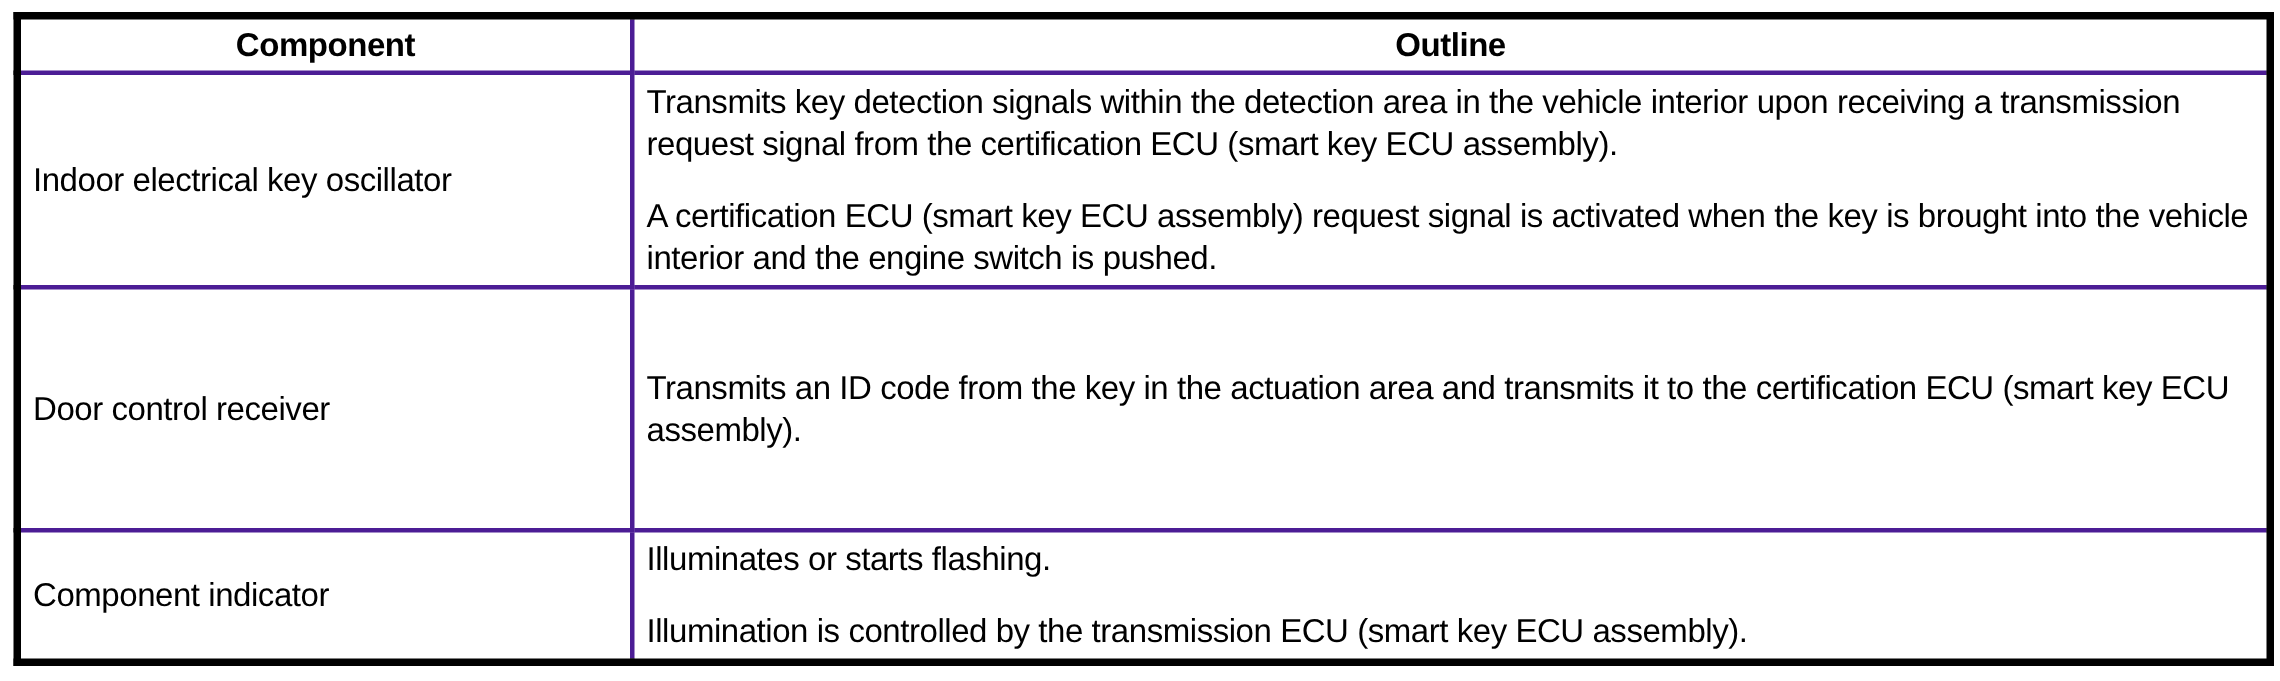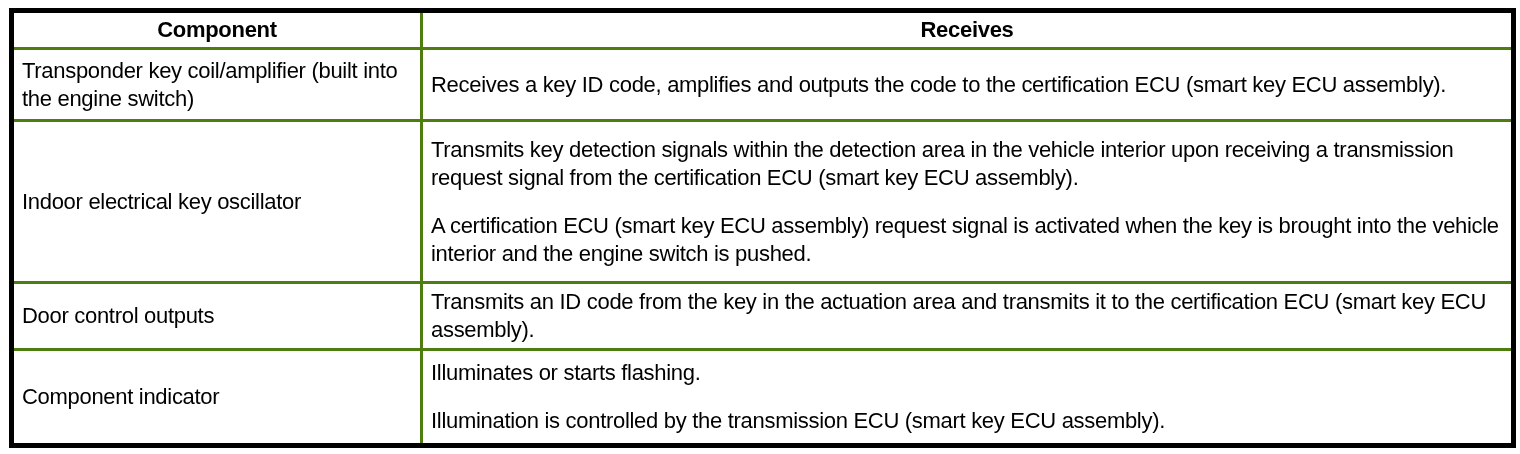--- a/index.html
+++ b/index.html
@@ -16,21 +16,21 @@
     color: #000000;
   }
   table.spec {
     border-collapse: collapse;
     table-layout: fixed;
     width: 1502px;
     background: #ffffff;
   }
   table.spec th,
   table.spec td {
-    border: 3px solid #4d7c0f;
+    border: 3px solid #4c1d95;
     font-size: 22px;
     line-height: 28px;
     letter-spacing: -0.3px;
     padding: 4px 8px;
     box-sizing: border-box;
     vertical-align: middle;
     overflow: hidden;
   }
   
   table.spec {
@@ -64,39 +64,33 @@
 <body>
 
 <table class="spec">
   <colgroup>
     <col class="c-component">
     <col class="c-outline">
   </colgroup>
   <thead>
     <tr>
       <th>Component</th>
-      <th>Receives</th>
+      <th>Outline</th>
     </tr>
   </thead>
   <tbody>
-      <tr>
-        <td class="comp">Transponder key coil/amplifier (built into the engine switch)</td>
-        <td class="outline">
-          <p>Receives a key ID code, amplifies and outputs the code to the certification ECU (smart key ECU assembly).</p>
-        </td>
-      </tr>
       <tr>
         <td class="comp">Indoor electrical key oscillator</td>
         <td class="outline">
           <p>Transmits key detection signals within the detection area in the vehicle interior upon receiving a transmission request signal from the certification ECU (smart key ECU assembly).</p>
           <p>A certification ECU (smart key ECU assembly) request signal is activated when the key is brought into the vehicle interior and the engine switch is pushed.</p>
         </td>
       </tr>
       <tr>
-        <td class="comp">Door control outputs</td>
+        <td class="comp">Door control receiver</td>
         <td class="outline">
           <p>Transmits an ID code from the key in the actuation area and transmits it to the certification ECU (smart key ECU assembly).</p>
         </td>
       </tr>
       <tr>
         <td class="comp">Component indicator</td>
         <td class="outline">
           <p>Illuminates or starts flashing.</p>
           <p>Illumination is controlled by the transmission ECU (smart key ECU assembly).</p>
         </td>

